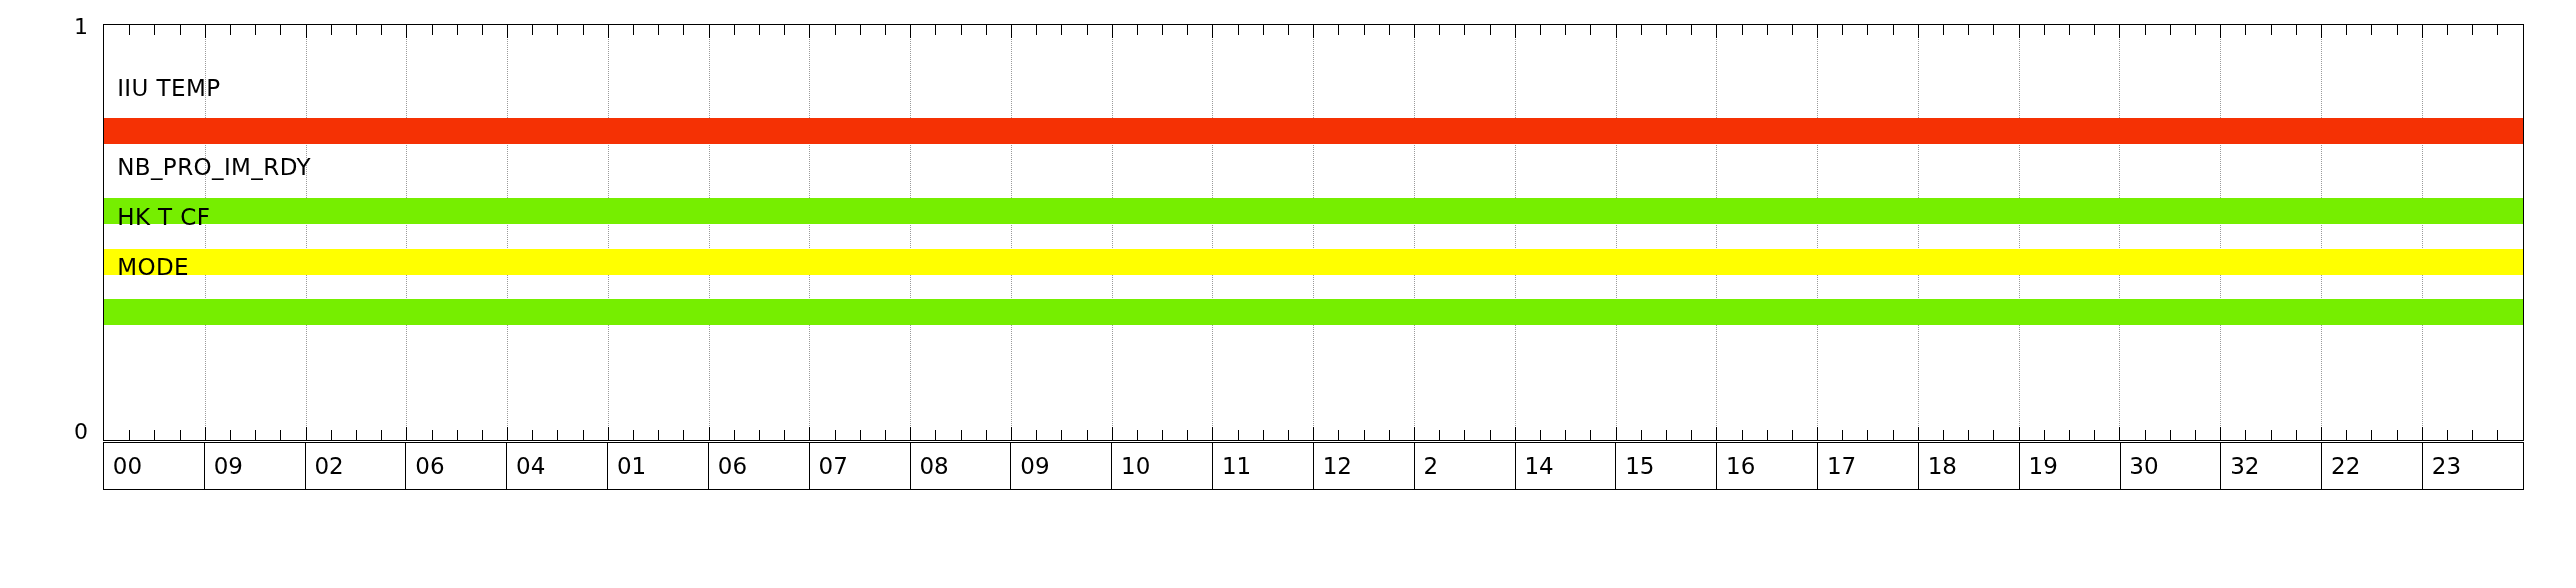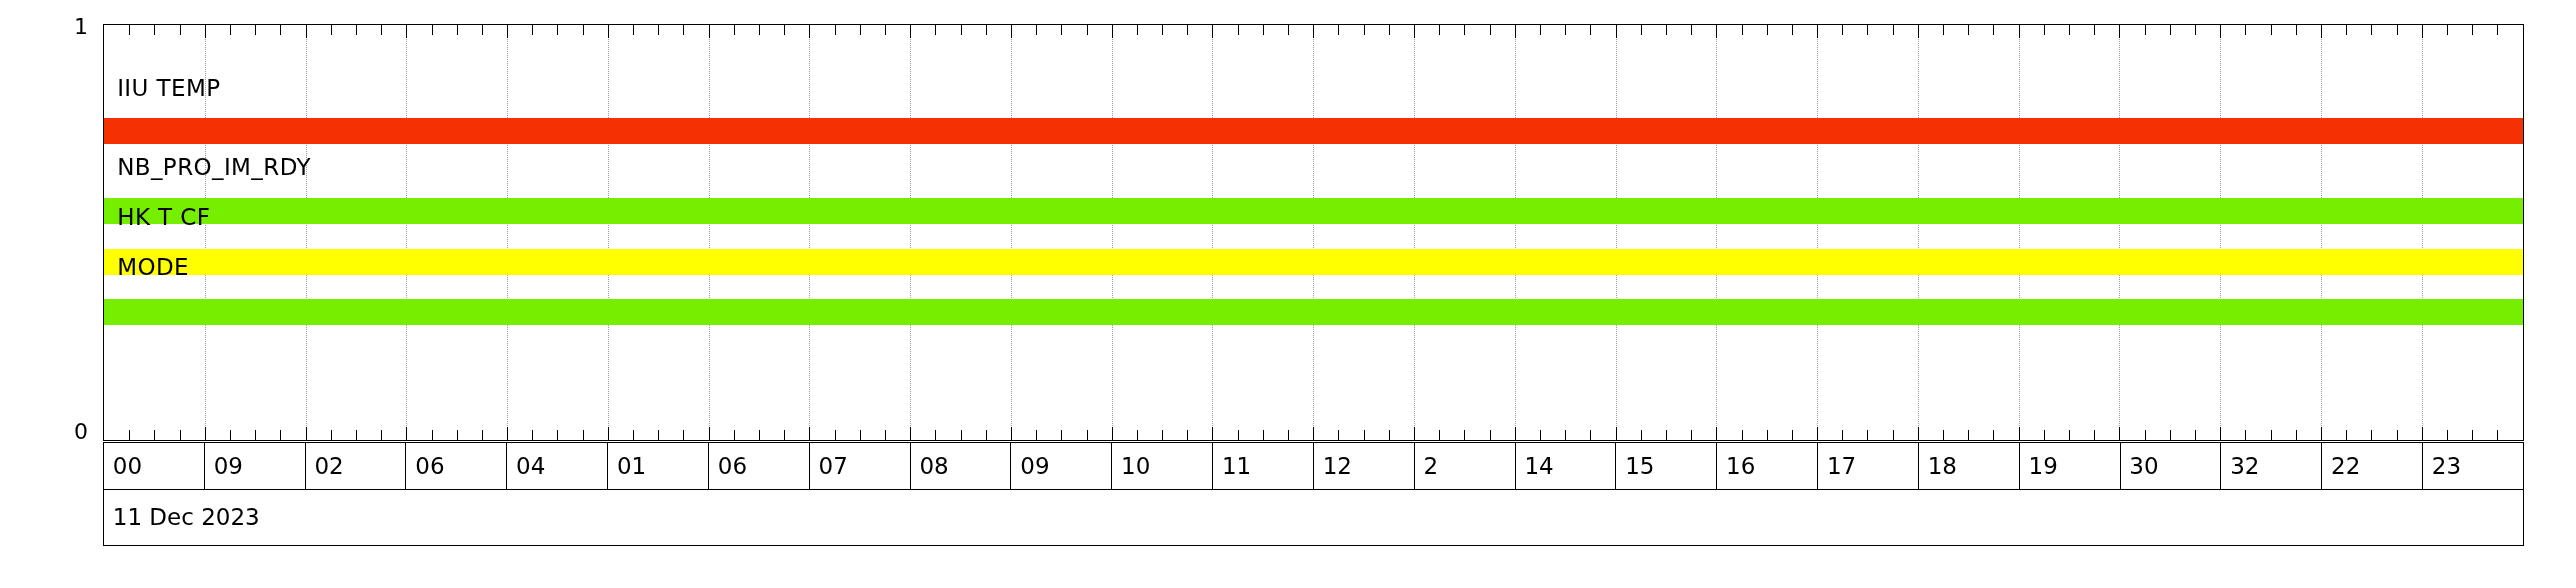--- a/index.html
+++ b/index.html
@@ -384,16 +384,15 @@
       <div class="hour-cell">16</div>
       <div class="hour-cell">17</div>
       <div class="hour-cell">18</div>
       <div class="hour-cell">19</div>
       <div class="hour-cell">30</div>
       <div class="hour-cell">32</div>
       <div class="hour-cell">22</div>
       <div class="hour-cell">23</div>
     </div>
 
-  <div id="date-row">11 Dec 2023</div>
 
 </div>
 
 
 </body></html>

